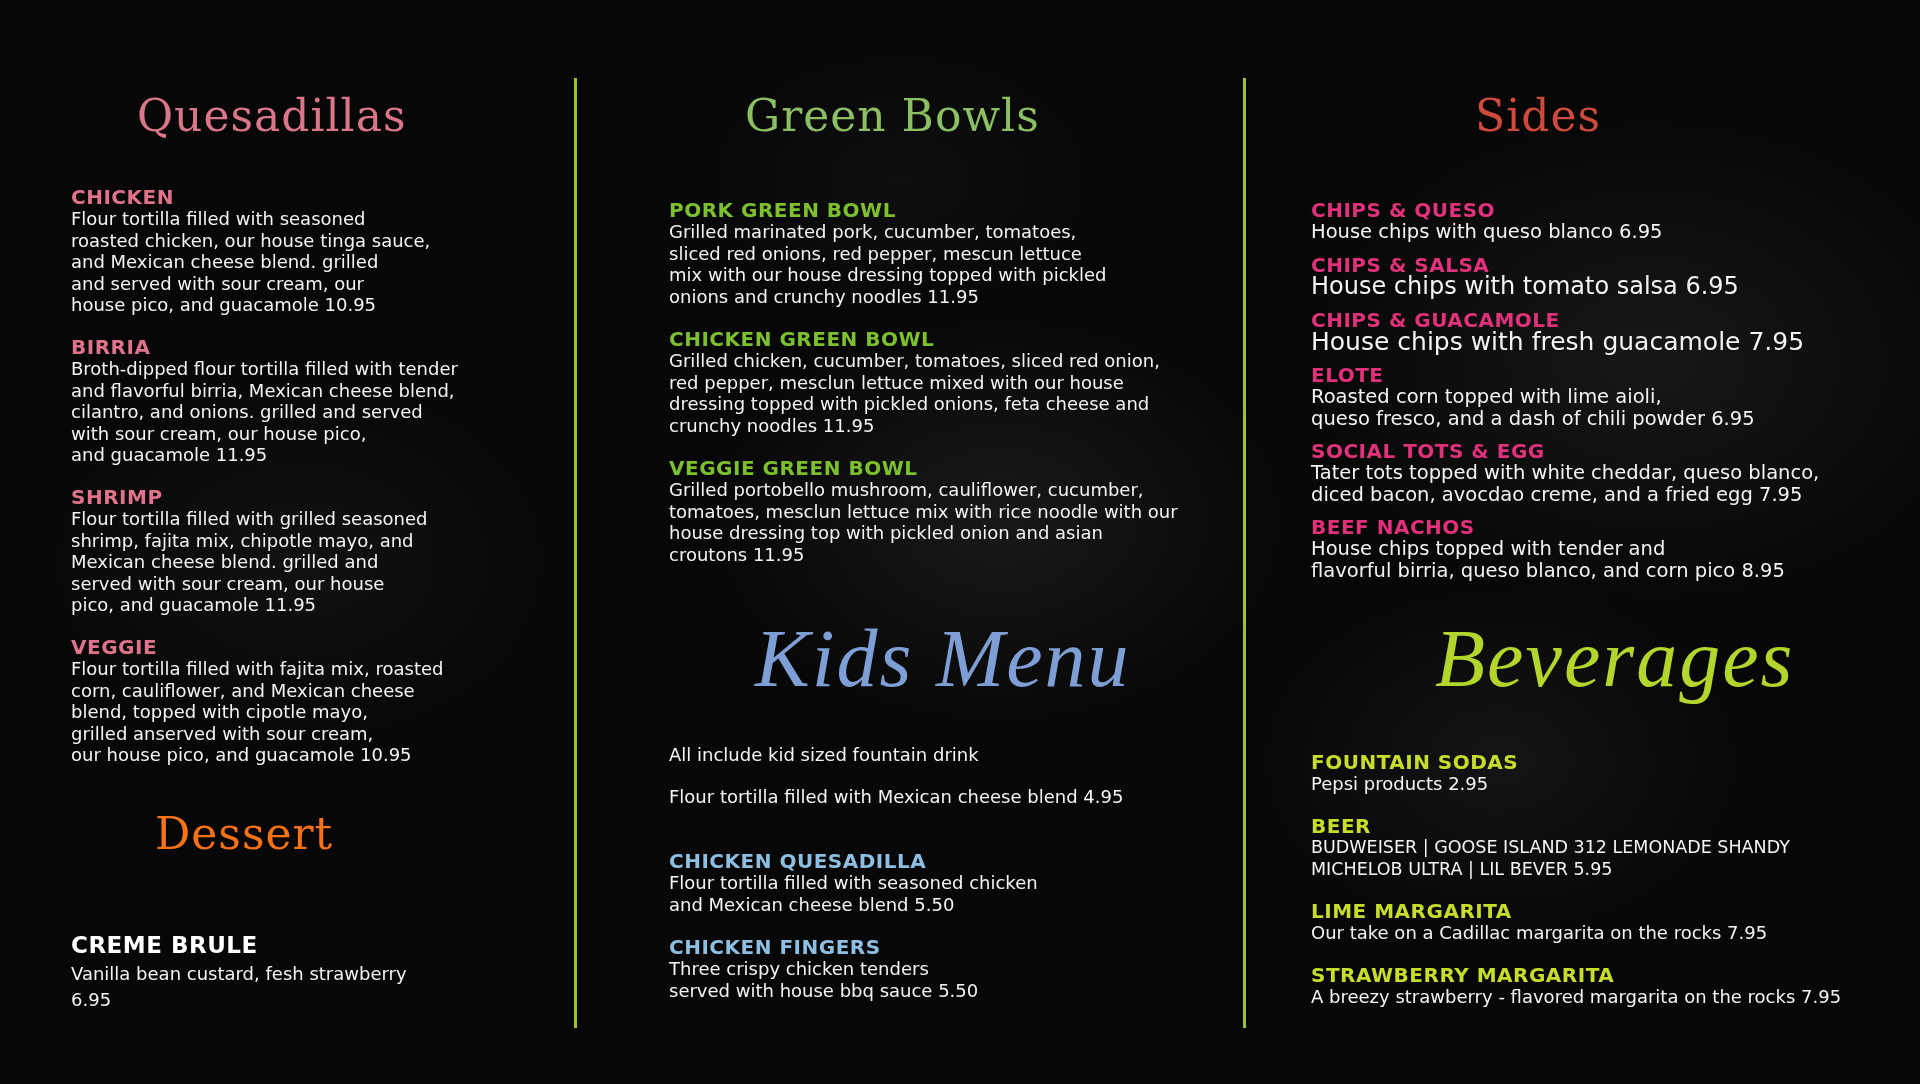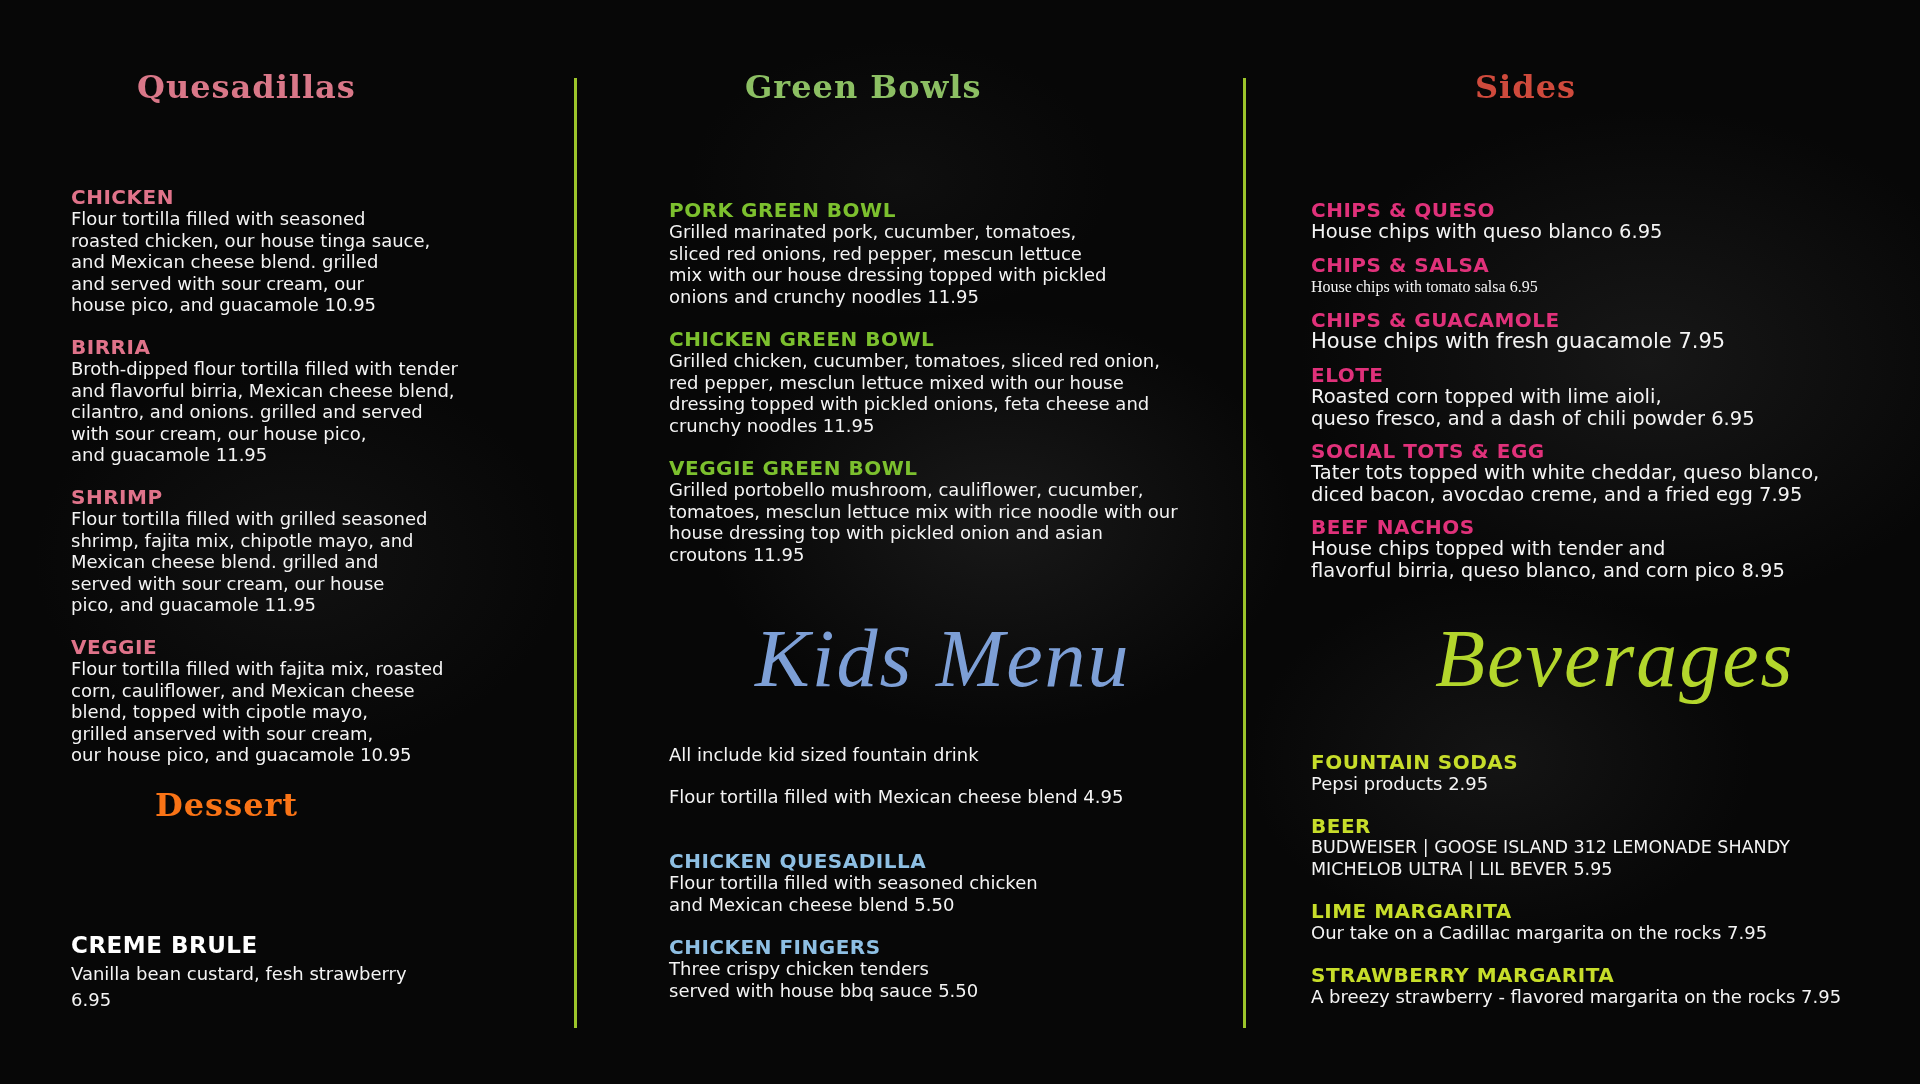--- a/index.html
+++ b/index.html
@@ -11,22 +11,22 @@
       radial-gradient(ellipse 500px 360px at 1650px 360px, rgba(60,60,60,0.30), transparent 70%),
       radial-gradient(ellipse 380px 280px at 300px 560px, rgba(55,55,55,0.22), transparent 70%),
       radial-gradient(ellipse 360px 260px at 1500px 760px, rgba(60,60,60,0.25), transparent 70%),
       radial-gradient(ellipse 300px 200px at 900px 180px, rgba(50,50,50,0.18), transparent 70%);
     font-family:"DejaVu Sans", sans-serif;
     color:#f4f4f4;
   }
   .divider { position:absolute; top:78px; width:3px; height:950px; background:#9cc52a; }
   .col { position:absolute; }
   .title-serif {
-    position:absolute; font-family:"DejaVu Serif", serif; font-weight:bold;
-    font-size:32px; letter-spacing:1px; white-space:nowrap;
+    position:absolute; font-family:"DejaVu Serif", serif; font-weight:normal;
+    font-size:44px; letter-spacing:1px; white-space:nowrap;margin-top:22px;
   }
   .title-script {
     position:absolute; font-family:"Liberation Serif", serif; font-style:italic;
     font-size:82px; white-space:nowrap; letter-spacing:2px;
   }
   .item { position:absolute; left:0; }
   .item-name { font-weight:bold; font-size:20px; letter-spacing:0.5px; line-height:22px; display:block; }
   .item-desc { font-size:18px; line-height:21.5px; display:block; white-space:pre-line; }
   .pink { color:#e0738a; }
   .green { color:#7cc02e; }
@@ -134,25 +134,25 @@
 
 <section class="col" style="left:1311px; top:0; width:600px; height:1084px;">
   <div class="title-serif" style="left:164px; top:68px; color:#cf4a3c;">Sides</div>
 
   <div class="item" style="top:199px;">
     <span class="item-name magenta">CHIPS &amp; QUESO</span>
     <span class="item-desc" style="font-size:19.5px;">House chips with queso blanco 6.95</span>
   </div>
   <div class="item" style="top:254px;">
     <span class="item-name magenta">CHIPS &amp; SALSA</span>
-    <span class="item-desc" style="font-size:16px;font-family:Liberation Serif, serif;">House chips with tomato salsa 6.95</span>
+    <span class="item-desc" style="font-size:24px;">House chips with tomato salsa 6.95</span>
   </div>
   <div class="item" style="top:309px;">
     <span class="item-name magenta">CHIPS &amp; GUACAMOLE</span>
-    <span class="item-desc" style="font-size:21px;">House chips with fresh guacamole 7.95</span>
+    <span class="item-desc" style="font-size:25px;">House chips with fresh guacamole 7.95</span>
   </div>
   <div class="item" style="top:364px;">
     <span class="item-name magenta">ELOTE</span>
     <span class="item-desc" style="font-size:19.5px;">Roasted corn topped with lime aioli,
 queso fresco, and a dash of chili powder 6.95</span>
   </div>
   <div class="item" style="top:440px;">
     <span class="item-name magenta">SOCIAL TOTS &amp; EGG</span>
     <span class="item-desc" style="font-size:19.5px;">Tater tots topped with white cheddar, queso blanco,
 diced bacon, avocdao creme, and a fried egg 7.95</span>

